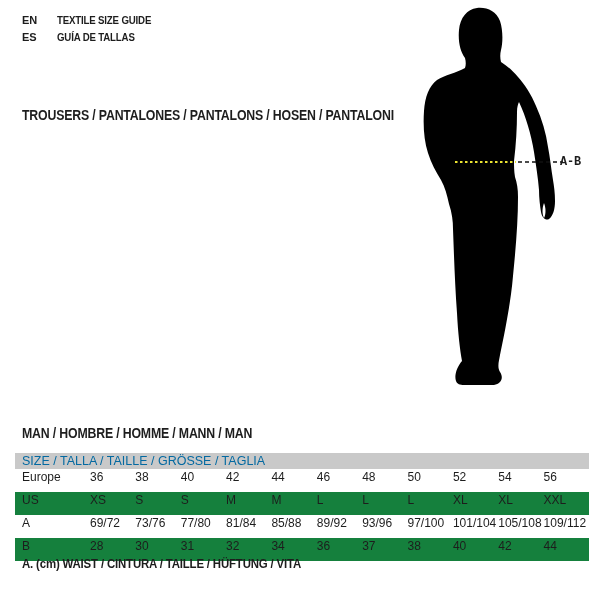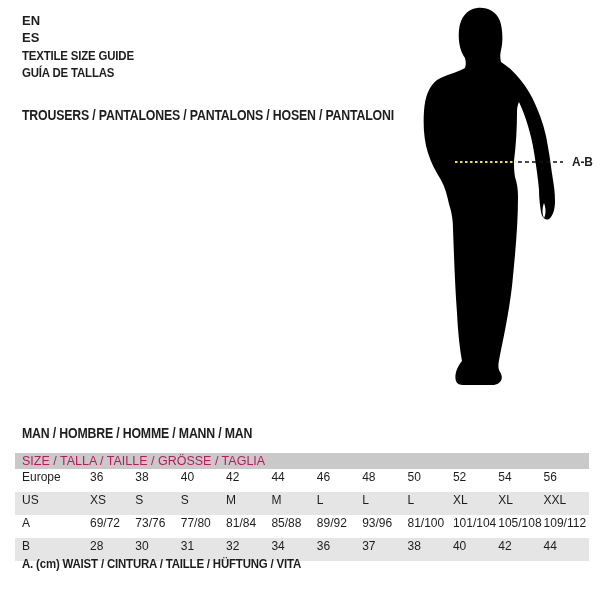--- a/index.html
+++ b/index.html
@@ -5,34 +5,34 @@
   html,body{margin:0;padding:0;background:#fff;}
   .canvas{
     position:relative;width:600px;height:600px;background:#ffffff;overflow:hidden;
     font-family:"Liberation Sans",sans-serif;color:#1d1d1d;
   }
   .cond{display:inline-block;transform:scaleX(0.88);transform-origin:0 50%;
         white-space:nowrap;letter-spacing:-0.2px;}
   
   .lang-list{position:absolute;left:22px;top:12px;}
   .lang-row{display:flex;height:17.4px;line-height:17.4px;
-            font-size:13px;font-weight:bold;flex-direction:column;}
+            font-size:11px;font-weight:bold;}
   .lang-code{width:35px;flex:0 0 35px;}
   
   .garment-title{position:absolute;left:22px;top:107px;font-size:14px;font-weight:bold;}
   .gender-title{position:absolute;left:22px;top:425px;font-size:14px;font-weight:bold;}
   
   .figure-svg{position:absolute;left:0;top:0;width:600px;height:600px;pointer-events:none;}
-  .measure-label{position:absolute;left:572px;top:154px;font-size:13.5px;font-weight:bold;}
+  .measure-label{position:absolute;left:560px;top:154px;font-size:13.5px;font-weight:bold;font-family:Liberation Mono, monospace;}
   
   .size-table{position:absolute;left:15px;top:453px;width:574px;}
-  .size-table-header{height:16px;line-height:16px;background:#c9c9c9;color:#be185d;
+  .size-table-header{height:16px;line-height:16px;background:#c9c9c9;color:#0369a1;
                      font-size:12.5px;padding-left:7px;}
   .t-row{display:flex;height:23px;line-height:17px;font-size:12px;}
-  .t-row.alt{background:#e5e5e5;}
+  .t-row.alt{background:#15803d;}
   .row-label{flex:0 0 68px;padding-left:7px;}
   .cell{flex:1;text-align:left;}
   
   .footnotes{position:absolute;left:22px;top:555px;}
   .footnote{height:17.5px;line-height:17.5px;font-size:13px;font-weight:bold;}
 </style>
 </head>
 <body>
 
 <div class="canvas">
@@ -146,21 +146,21 @@
 
     <div class="t-row">
       <span class="row-label">A</span>
     <span class="cell">69/72</span>
           <span class="cell">73/76</span>
           <span class="cell">77/80</span>
           <span class="cell">81/84</span>
           <span class="cell">85/88</span>
           <span class="cell">89/92</span>
           <span class="cell">93/96</span>
-          <span class="cell">81/100</span>
+          <span class="cell">97/100</span>
           <span class="cell">101/104</span>
           <span class="cell">105/108</span>
           <span class="cell">109/112</span>
         </div>
 
     <div class="t-row alt">
       <span class="row-label">B</span>
     <span class="cell">28</span>
           <span class="cell">30</span>
           <span class="cell">31</span>

